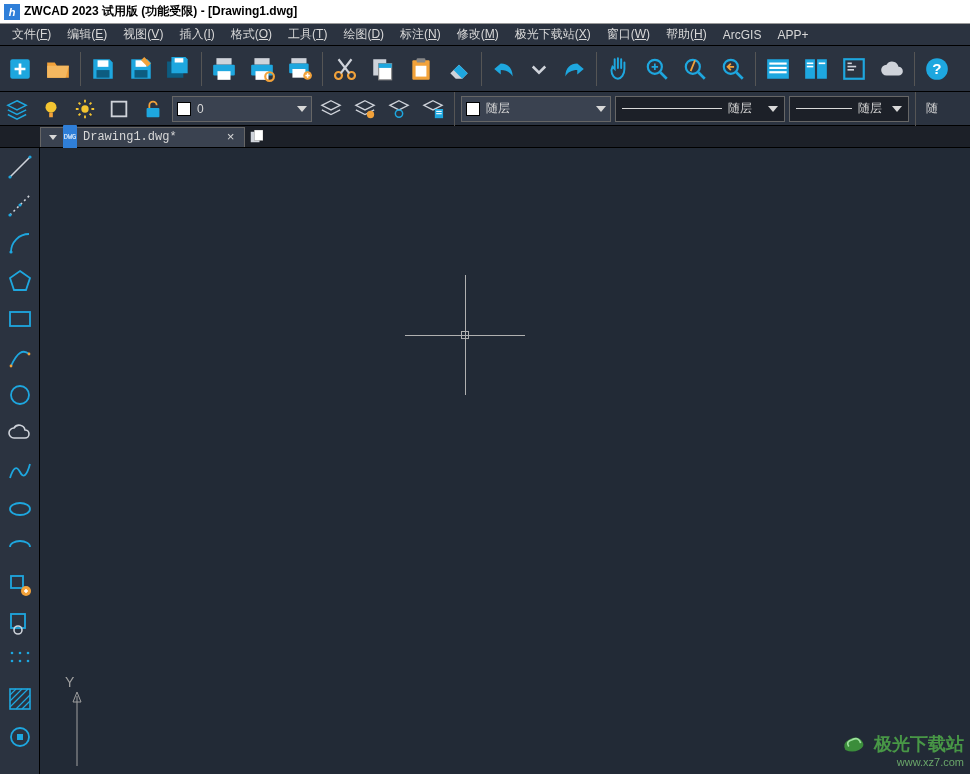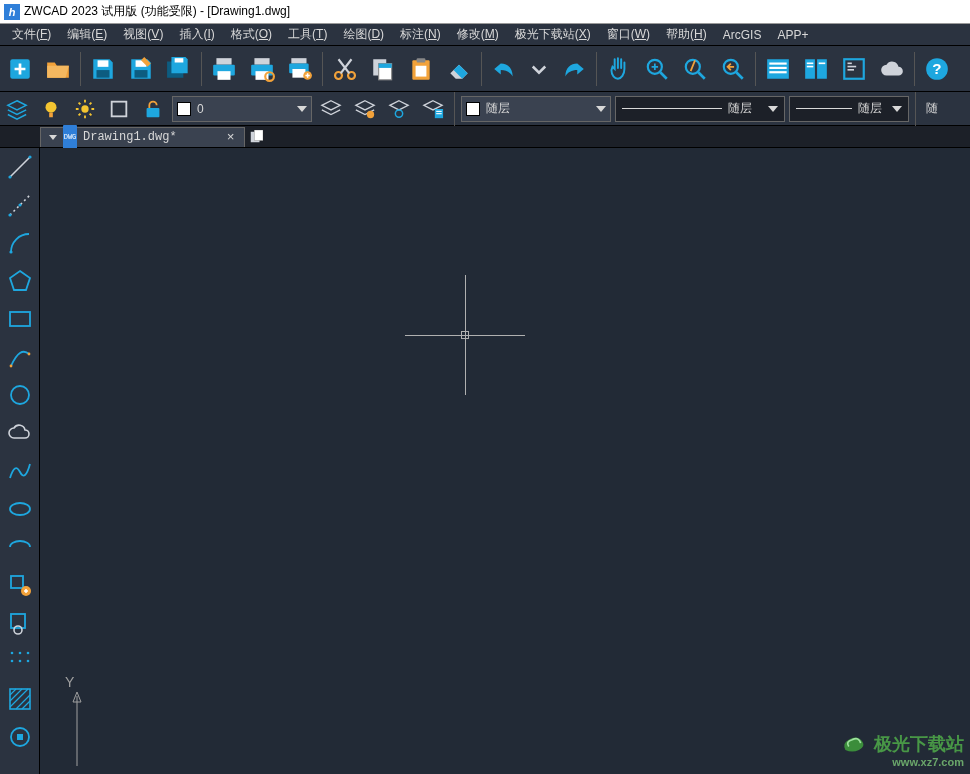--- a/index.html
+++ b/index.html
@@ -23,21 +23,21 @@
   align-items: center;
   padding: 0 4px;
   border-bottom: 1px solid #999;
 }
 .titlebar .app-icon {
   width: 16px; height:16px; margin-right:4px;
   background: #2f7fd9;
   display:inline-flex;align-items:center;justify-content:center;
   color:#fff;font-style:italic;font-size:11px;font-weight:bold;
 }
-.titlebar .title { font-size: 12px; }
+.titlebar .title { font-size: 12px; font-weight: bold; }
 
 
 .menubar {
   height: 22px;
   background: #2b3340;
   display: flex;
   align-items: center;
   padding: 0 4px;
   border-bottom: 1px solid #000;
 }
@@ -149,21 +149,21 @@
 .crosshair .vl{position:absolute;width:1px;height:120px;background:#b0b0b0;top:-60px;left:0;}
 .crosshair .box{position:absolute;width:8px;height:8px;border:1px solid #b0b0b0;left:-4px;top:-4px;}
 .ucs{
   position:absolute;left:22px;bottom:6px;pointer-events:none;
 }
 .ucs .ylab{position:absolute;left:3px;top:-4px;color:#a0a0a0;font-size:14px;}
 
 
 .wm{position:absolute;right:6px;bottom:6px;text-align:right;}
 .wm .l1{color:#489746;font-size:18px;font-weight:bold;display:flex;align-items:center;justify-content:flex-end;gap:8px;}
-.wm .l2{color:#6aa66a;font-size:11px;font-weight:bold;}
+.wm .l2{color:#6aa66a;font-size:11px;}
 .wm .logo{width:26px;height:22px;}
 
 </style>
 </head>
 <body>
 
 <div class="titlebar">
   <span class="app-icon">h</span>
   <span class="title">ZWCAD 2023 试用版 (功能受限) - [Drawing1.dwg]</span>
 </div>

